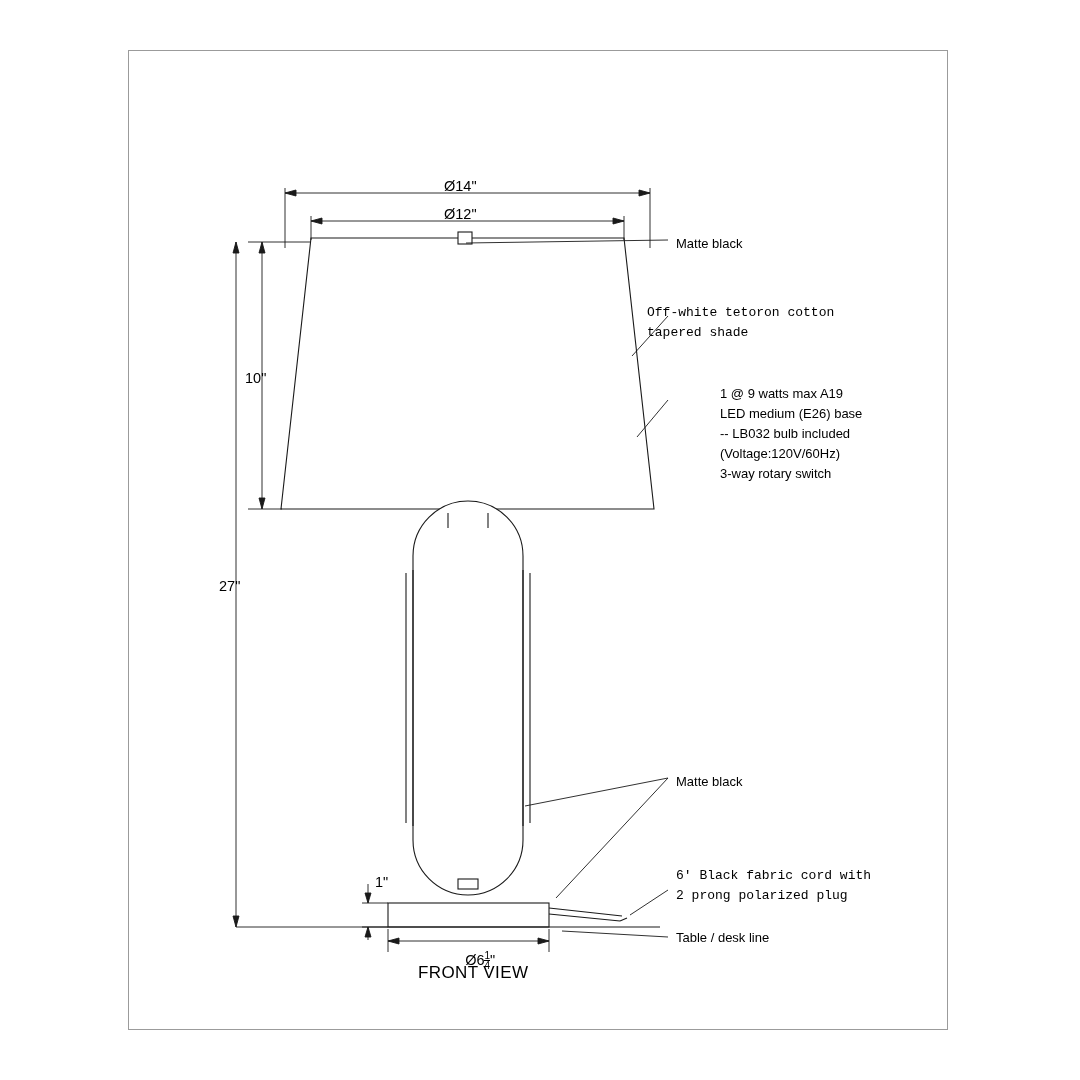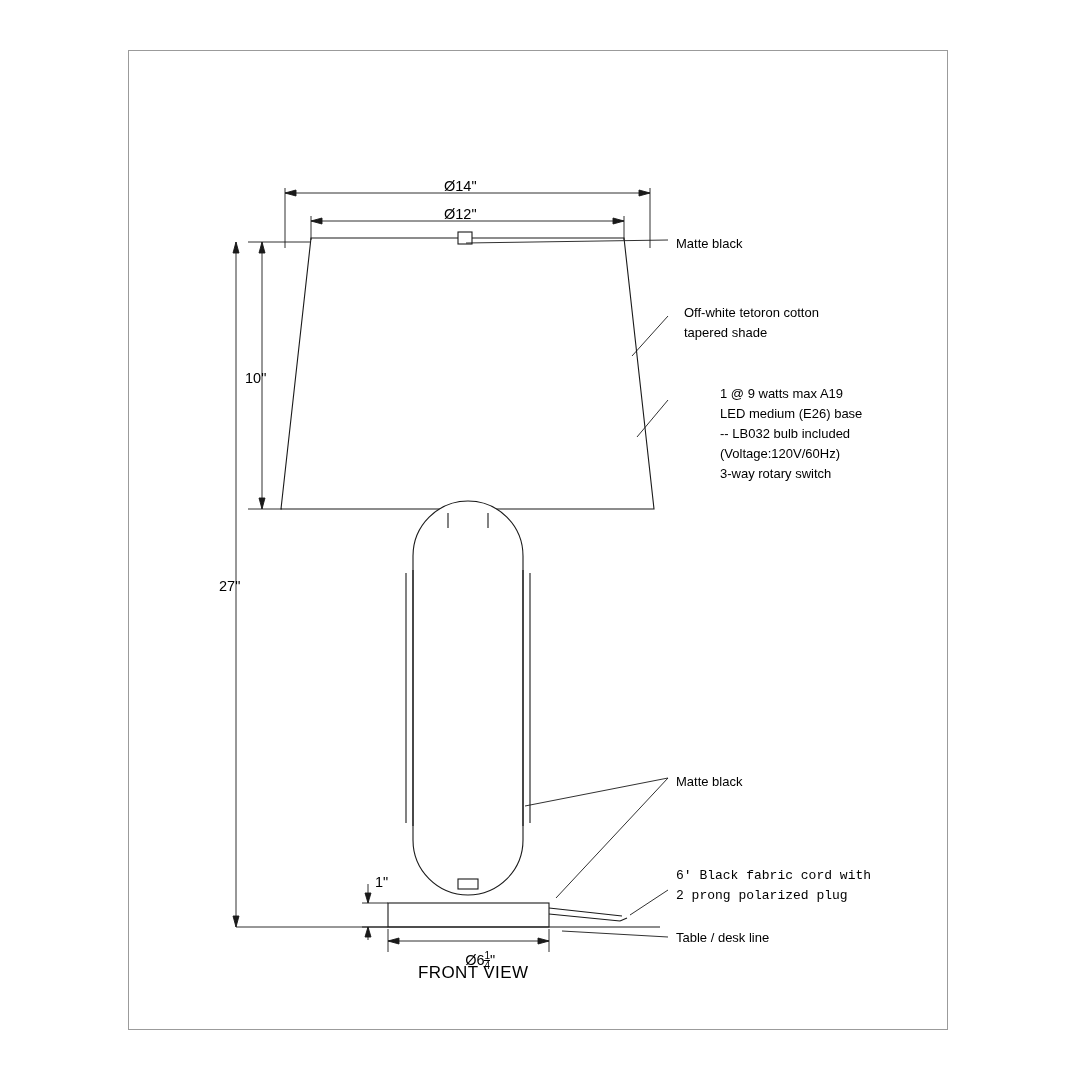--- a/index.html
+++ b/index.html
@@ -183,21 +183,21 @@
   <div class="dim" style="left:444px; top:206px;">Ø12"</div>
   <div class="dim" style="left:245px; top:370px;">10"</div>
   <div class="dim" style="left:219px; top:578px;">27"</div>
   <div class="dim" style="left:375px; top:874px;">1"</div>
 
   <div class="dim" style="left:449px; top:934px;">
     <span>Ø6</span><span class="frac"><span class="num">1</span><span class="den">4</span></span><span>"</span>
   </div>
 
   <div class="lbl" style="left:676px; top:234px;">Matte black</div>
-  <div class="lbl" style="left:684px; top:303px;">Off-white tetoron cotton
+  <div class="lbl" style="left:647px; top:303px;font-family:Liberation Mono, monospace;">Off-white tetoron cotton
 tapered shade</div>
   <div class="lbl" style="left:676px; top:384px;margin-left:44px;">1 @ 9 watts max A19
 LED medium (E26) base
 -- LB032 bulb included
 (Voltage:120V/60Hz)
 3-way rotary switch</div>
   <div class="lbl" style="left:676px; top:772px;">Matte black</div>
   <div class="lbl" style="left:676px; top:866px;font-family:Liberation Mono, monospace;">6' Black fabric cord with
 2 prong polarized plug</div>
   <div class="lbl" style="left:676px; top:928px;">Table / desk line</div>

